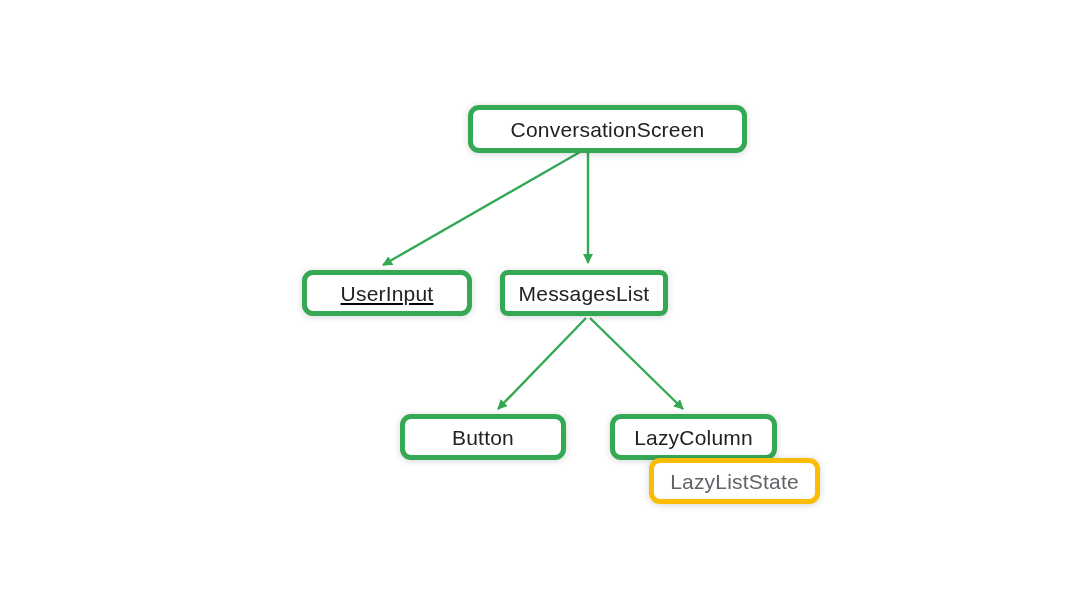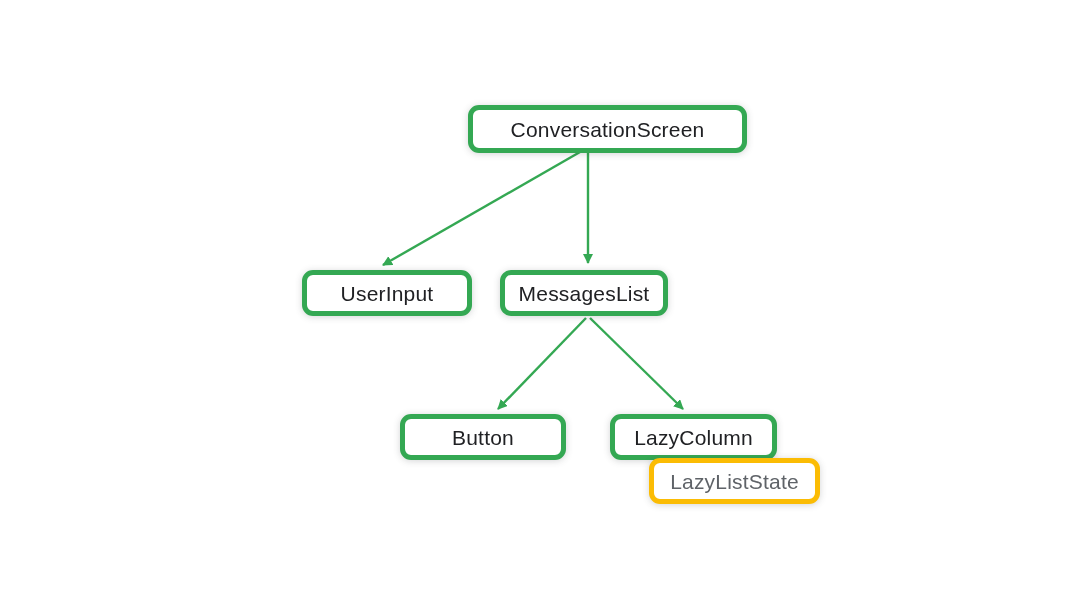--- a/index.html
+++ b/index.html
@@ -45,22 +45,22 @@
     color: #202124;
     letter-spacing: 0.2px;
     white-space: nowrap;
   }
   .node.green { border-color: #34A853; }
   .node.yellow { border-color: #FBBC04; z-index: 2; margin-left: 41px; }
   .node.yellow .label { color: #5F6368; }
 
   
   #node-conversation-screen { left: 448px; top: 105px; width: 279px; height: 48px; margin-left: 20px; }
-  #node-user-input          { left: 302px; top: 270px; width: 170px; height: 46px; }
-  #node-messages-list       { left: 500px; top: 270px; width: 168px; height: 46px; }
+  #node-user-input          { left: 302px; top: 270px; width: 170px; height: 46px; text-decoration: underline; }
+  #node-messages-list       { left: 500px; top: 270px; width: 168px; height: 46px; border-radius: 8px; }
   #node-button              { left: 400px; top: 414px; width: 166px; height: 46px; }
   #node-lazy-column         { left: 610px; top: 414px; width: 167px; height: 46px; }
   #node-lazy-list-state     { left: 608px; top: 458px; width: 171px; height: 46px; }
 </style>
 </head>
 <body>
 
 <div class="canvas">
 
   <svg class="edges-svg" viewBox="0 0 1080 608" xmlns="http://www.w3.org/2000/svg">

